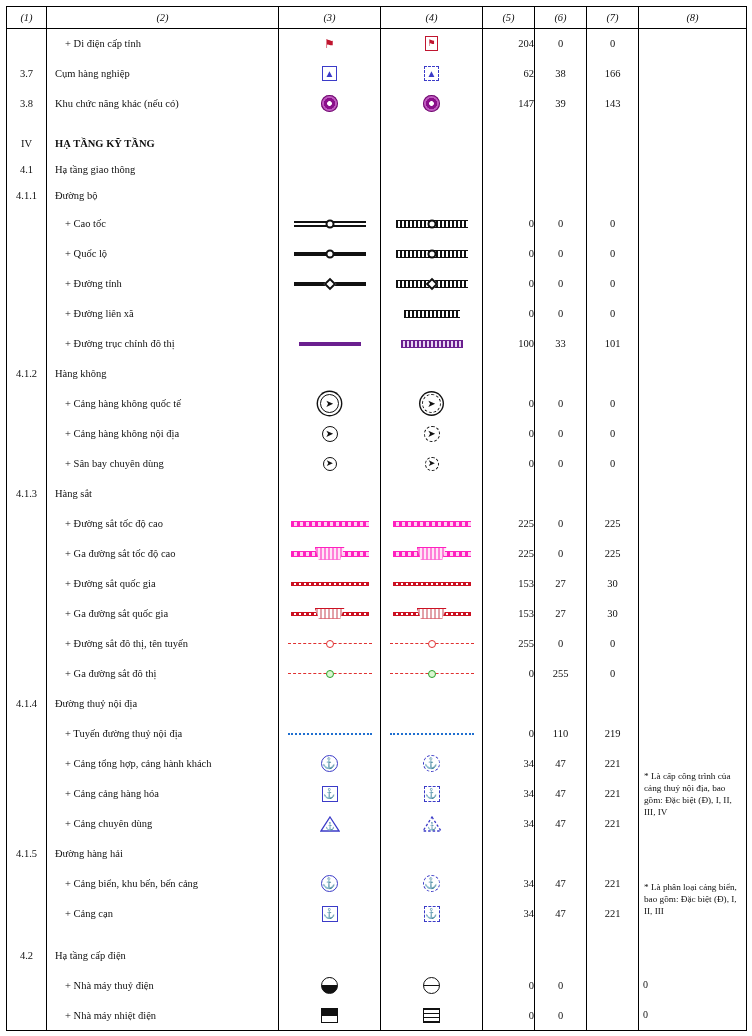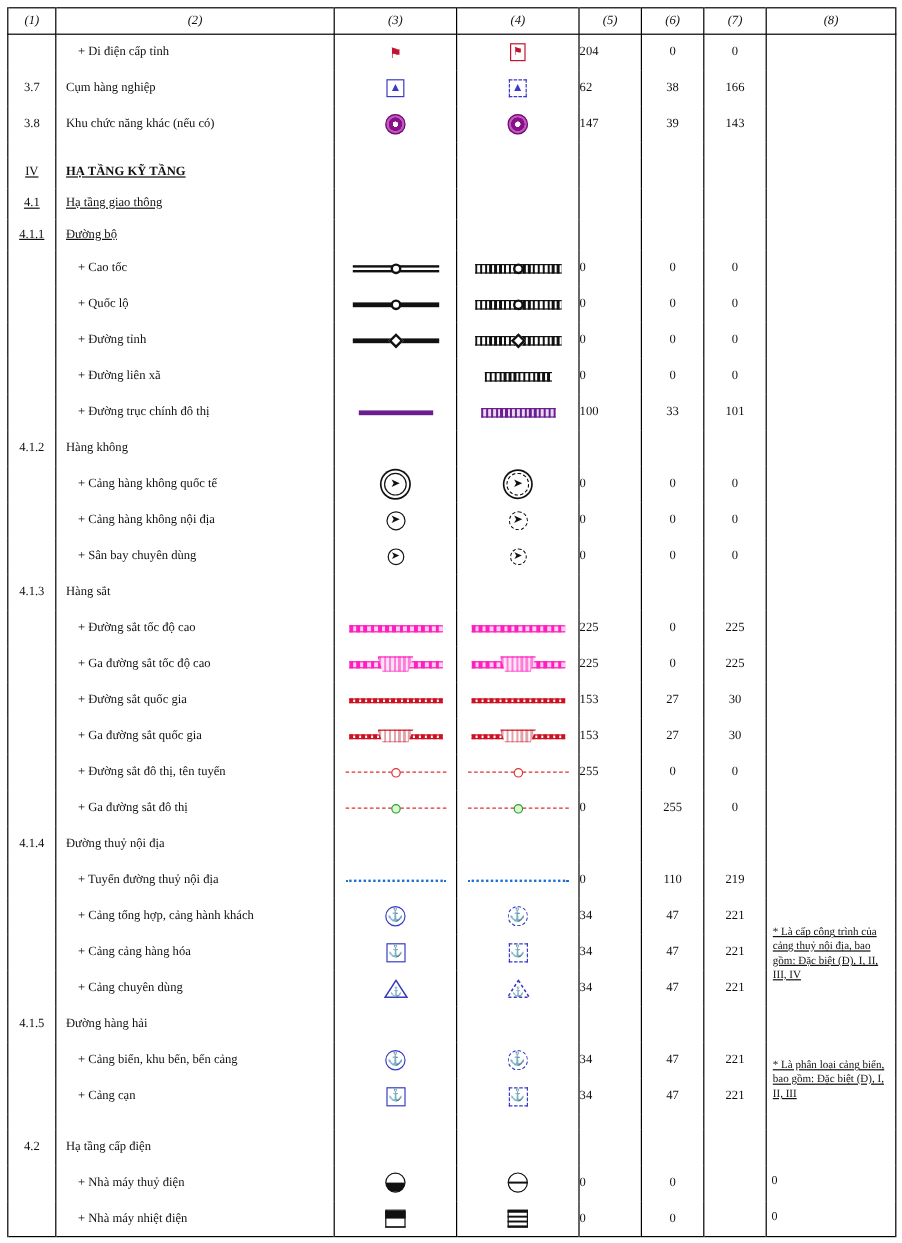--- a/index.html
+++ b/index.html
@@ -28,48 +28,47 @@
     border-right: 1px solid #000;
     vertical-align: middle;
     padding: 0;
     font-size: 10.5px;
     line-height: 1.25;
   }
   .c1 { width: 40px;  text-align: center; }
   .c2 { width: 232px; text-align: left; }
   .c3 { width: 102px; text-align: center; }
   .c4 { width: 102px; text-align: center; }
-  .c5 { width: 52px;  text-align: left; }
+  .c5 { width: 52px;  text-align: right; }
   .c6 { width: 52px;  text-align: center; }
   .c7 { width: 52px;  text-align: center; }
   .c8 { width: 108px; text-align: left; vertical-align: top; }
 
   
   tr.hdr td {
     font-style: italic;
     text-align: center;
     height: 22px;
     border-bottom: 1px solid #000;
     font-size: 10.5px;
   }
 
   tr.row td { height: 30px; }
-  tr.row.short td { height: 26px; text-decoration: underline; }
+  tr.row.short td { height: 26px; }
   tr.spacer td { height: 12px; border-left:1px solid #000; border-right:1px solid #000;}
 
   .lbl { padding-left: 8px; }
   .lbl.plus { padding-left: 18px; }
   .lbl.bold { font-weight: bold; }
   .code { font-size: 10.5px; }
 
   .note {
     font-size: 9.2px;
     line-height: 1.28;
     padding: 3px 4px 0 5px;
-    text-decoration: underline;
   }
   .zero-note { font-size: 10px; padding-left: 4px; vertical-align: top; }
 
   
   .sym { display: inline-flex; align-items: center; justify-content: center; height: 26px; width: 96px; }
 
   
   .boxicon {
     width: 15px; height: 15px; border: 1.3px solid #3b3bc8;
     display: inline-flex; align-items: center; justify-content: center;

